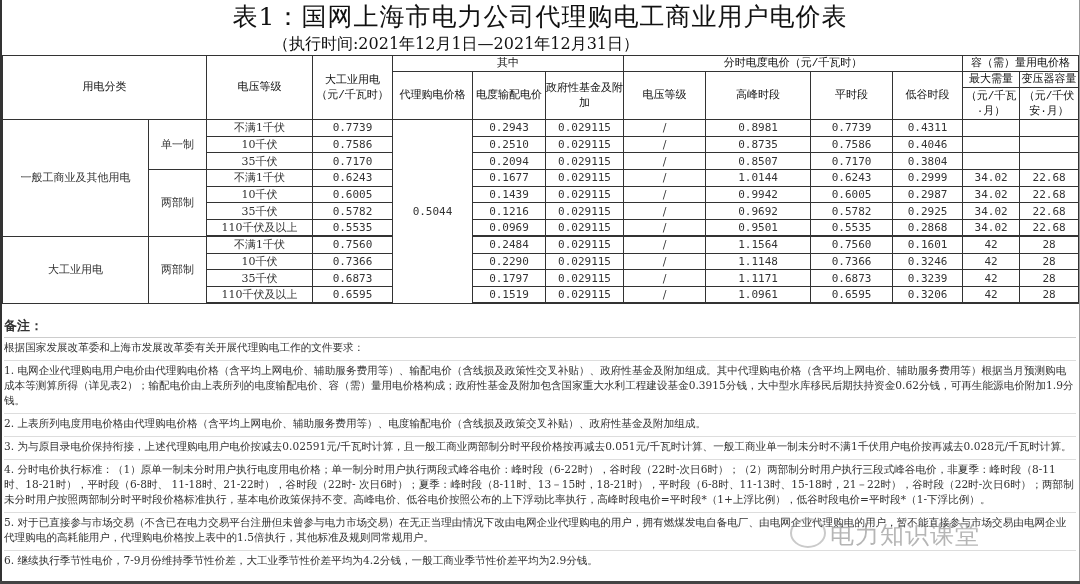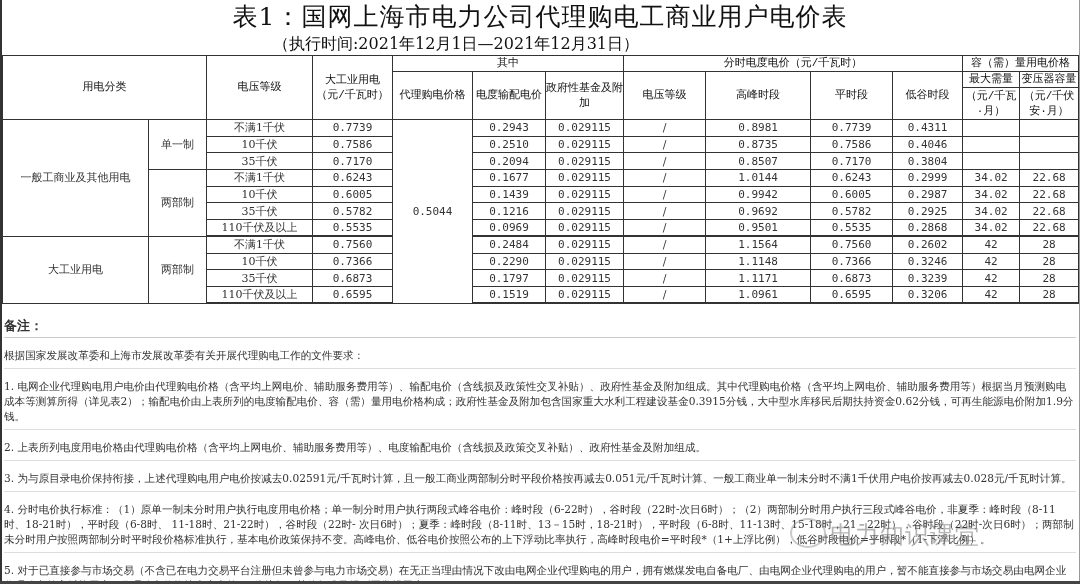--- a/index.html
+++ b/index.html
@@ -10,21 +10,21 @@
     .subtitle { position: absolute; left: 0; top: 33px; width: 912px; text-align: center; font-size: 16px; color: #111; line-height: 22px; }
     table.main { position: absolute; left: 2px; top: 55px; width: 1076px; border-collapse: collapse; table-layout: fixed; font-size: 11px; }
     table.main td, table.main th { border: 1px solid #333; text-align: center; vertical-align: middle; font-weight: normal; padding: 0; line-height: 13px; overflow: hidden; white-space: nowrap; }
     table.main th { font-size: 11px; color: #111; font-family: Liberation Mono, monospace; }
     table.main th.wrap { white-space: normal; line-height: 15px; }
     table.main tr.data td { height: 16.7px; color: #333; }
     table.main td.num { font-family: "DejaVu Sans Mono", "Liberation Mono", monospace; font-size: 11px; }
     table.main tr.thick td { border-bottom: 2px solid #333; }
     .notes { position: absolute; left: 4px; top: 318px; width: 1072px; font-size: 10.6px; line-height: 15px; color: #333; }
     .notes .n-head { font-weight: bold; margin-bottom: 4px; font-family: "DejaVu Sans", "Liberation Sans", sans-serif; font-size: 13px; }
-    .notes p { margin-bottom: 5px; border-top: 1px solid #ddd; padding-top: 10px; }
+    .notes p { margin-bottom: 5px; border-top: 1px solid #ddd; padding-top: 2px; }
     .notes p.first { border-top: 1px solid #ccc; }
     .watermark { position: absolute; left: 830px; top: 519px; font-size: 24px; color: rgba(120,120,120,0.55); font-family: Liberation Serif, serif; letter-spacing: 1px; }
     .wm-icon { position: absolute; left: 790px; top: 518px; width: 36px; height: 30px; border: 2px solid rgba(150,150,150,0.5); border-radius: 50%; }
     .bottom-bar { position: absolute; left: 0; bottom: 0; width: 1080px; height: 3px; background: #444; }
   </style>
 </head>
 <body>
 
 <div class="frame"></div>
 
@@ -165,21 +165,21 @@
   <tr class="data">
     <td rowspan="4">大工业用电</td>
     <td rowspan="4">两部制</td>
     <td>不满1千伏</td>
     <td class="num">0.7560</td>
     <td class="num">0.2484</td>
     <td class="num">0.029115</td>
     <td>/</td>
     <td class="num">1.1564</td>
     <td class="num">0.7560</td>
-    <td class="num">0.2602</td>
+    <td class="num">0.1601</td>
     <td class="num">42</td>
     <td class="num">28</td>
   </tr>
   <tr class="data">
     <td>10千伏</td>
     <td class="num">0.7366</td>
     <td class="num">0.2290</td>
     <td class="num">0.029115</td>
     <td>/</td>
     <td class="num">1.1148</td>

